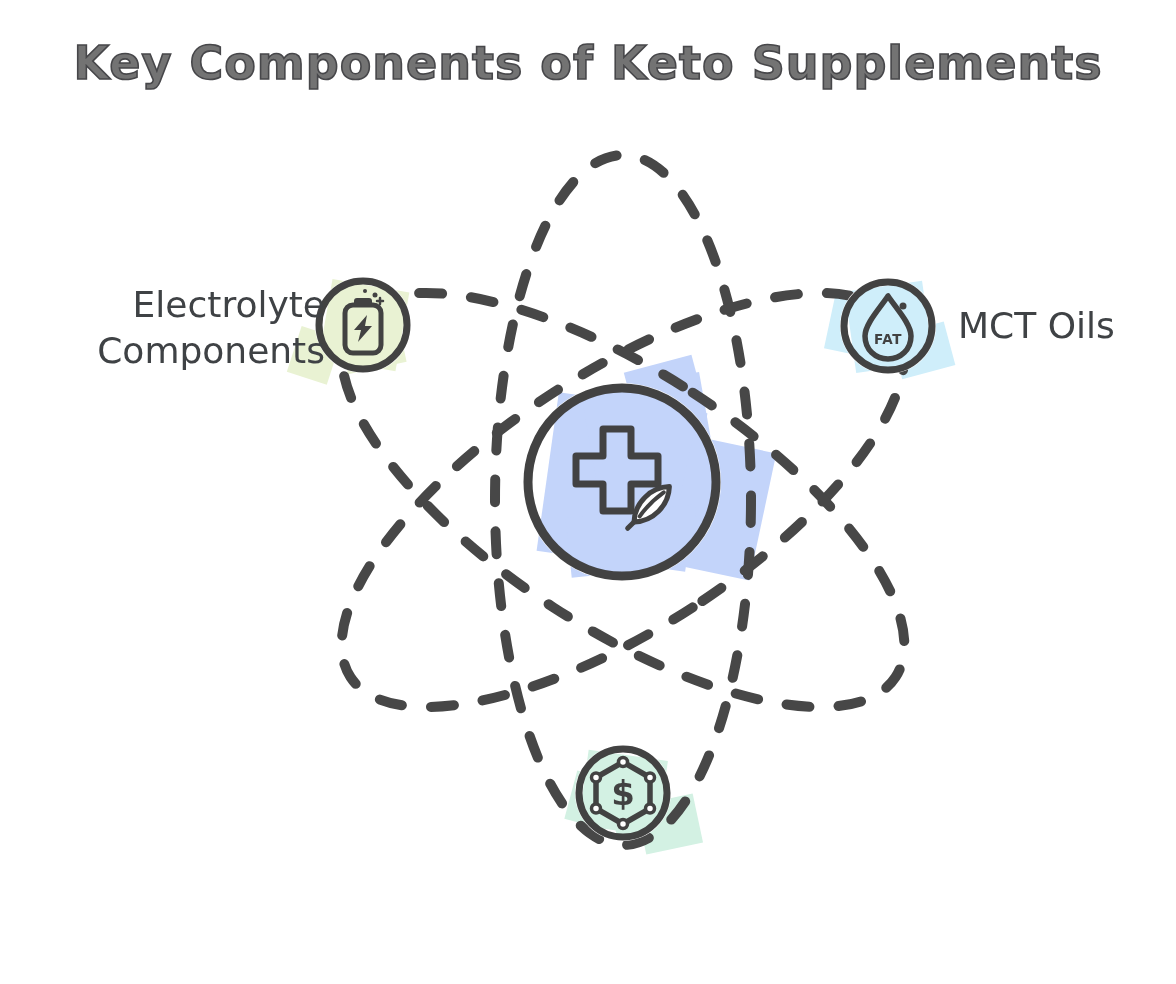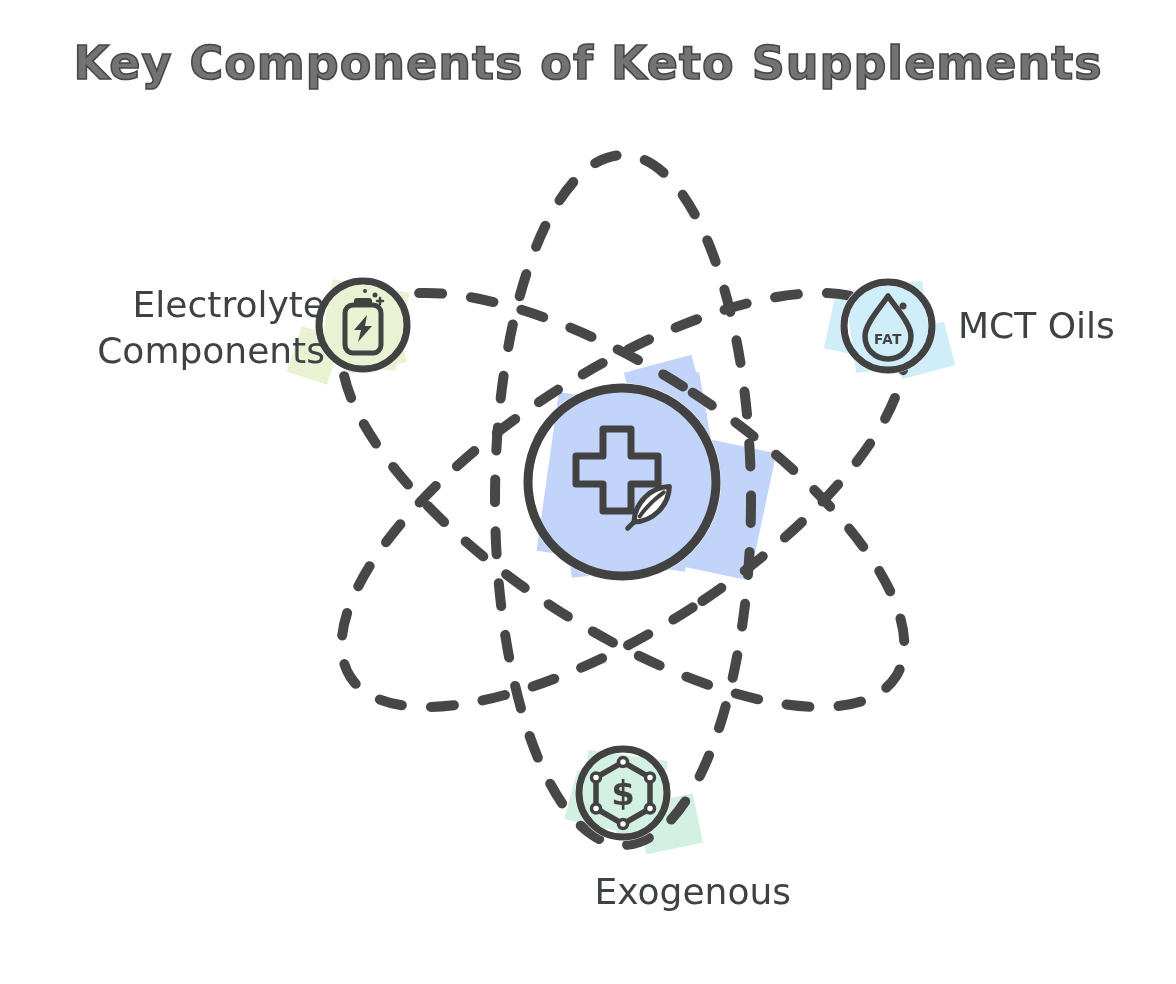--- a/index.html
+++ b/index.html
@@ -156,16 +156,15 @@
   <div class="title">Key Components of Keto Supplements</div>
 
   <div class="label label-electrolyte">
     <div>Electrolyte</div>
     <div>Components</div>
   </div>
 
   <div class="label label-mct">MCT Oils</div>
 
   <div class="label label-ketones">
-    <div>Exogenous</div>
   </div>
 
 </div>
 
 </body></html>

